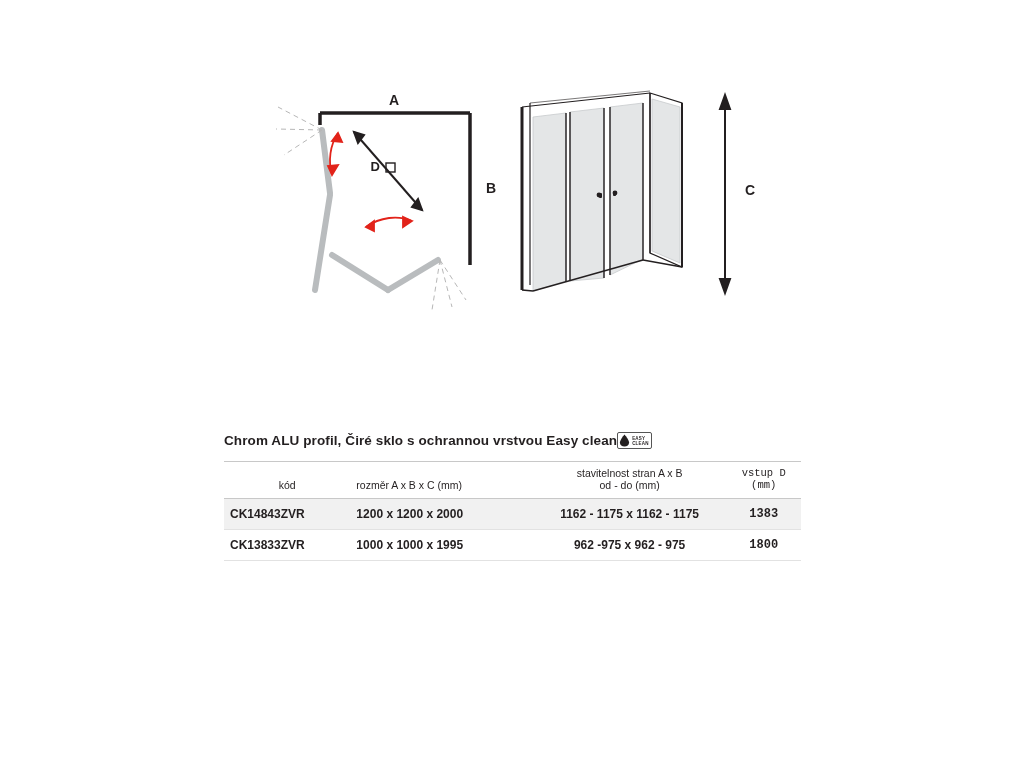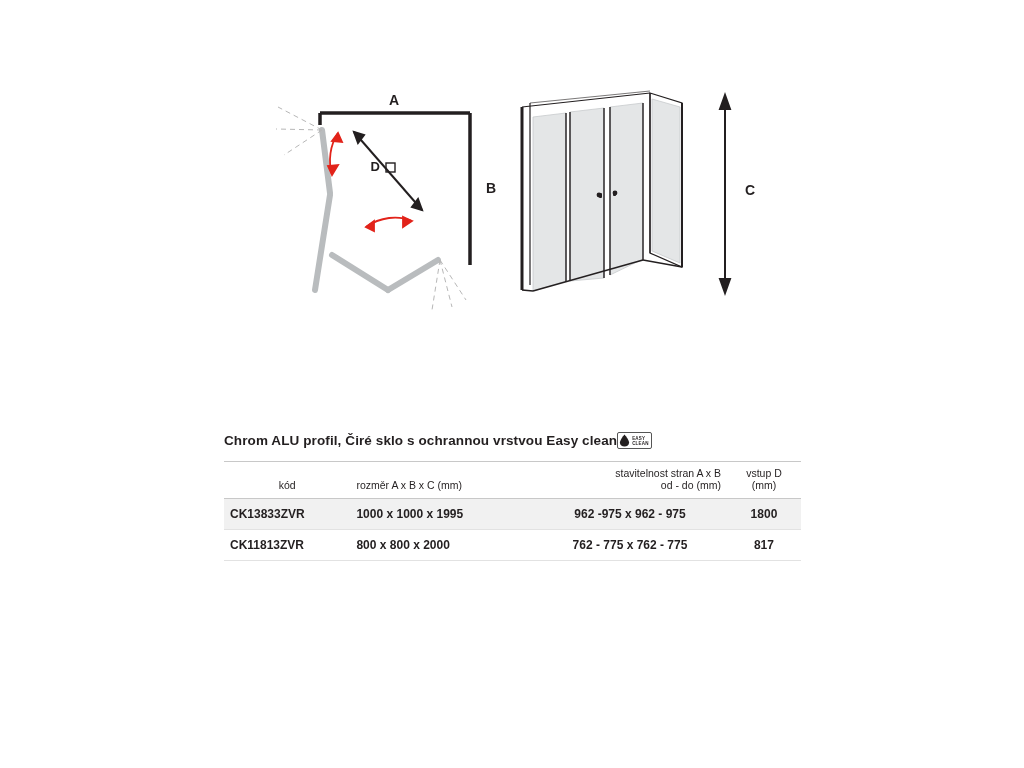--- a/index.html
+++ b/index.html
@@ -99,25 +99,25 @@
     font-weight: bold;
     color: #231f20;
     border-bottom: 1px solid #e2e2e2;
   }
   table.spec tbody tr:nth-child(odd) { background: #f1f1f1; }
   table.spec tbody tr:nth-child(even) { background: #ffffff; }
 
   .col-code   { width: 120px; text-align: left; }
   .col-size   { width: 190px; text-align: left; }
   .col-adjust { width: 200px; text-align: center; }
-  .col-entry  { width: 67px;  text-align: center; }
+  .col-entry  { width: 67px;  text-align: center; font-family: Liberation Mono, monospace; }
 
   th.col-code   { text-align: center; }
   th.col-size   { text-align: left; }
-  th.col-adjust { text-align: right; }
+  th.col-adjust { text-align: center; }
   th.col-entry  { text-align: center; }
 </style>
 </head>
 <body>
 
 <div id="diagram-area">
 
   <div id="diagram-left">
     <svg width="250" height="240" viewBox="0 0 250 240">
 
@@ -258,26 +258,26 @@
           <span>od - do (mm)</span>
         </th>
         <th class="col-entry">
           <span>vstup D</span><br>
           <span>(mm)</span>
         </th>
       </tr>
     </thead>
     <tbody>
       <tr>
+        <td class="col-code">CK14843ZVR</td>
+        <td class="col-size">1200 x 1200 x 2000</td>
+        <td class="col-adjust">1162 - 1175 x 1162 - 1175</td>
+        <td class="col-entry">1383</td>
+      </tr>
+      <tr>
         <td class="col-code">CK13833ZVR</td>
         <td class="col-size">1000 x 1000 x 1995</td>
         <td class="col-adjust">962 -975 x 962 - 975</td>
         <td class="col-entry">1800</td>
       </tr>
-      <tr>
-        <td class="col-code">CK11813ZVR</td>
-        <td class="col-size">800 x 800 x 2000</td>
-        <td class="col-adjust">762 - 775 x 762 - 775</td>
-        <td class="col-entry">817</td>
-      </tr>
     </tbody>
   </table>
 </div>
 
 </body></html>

